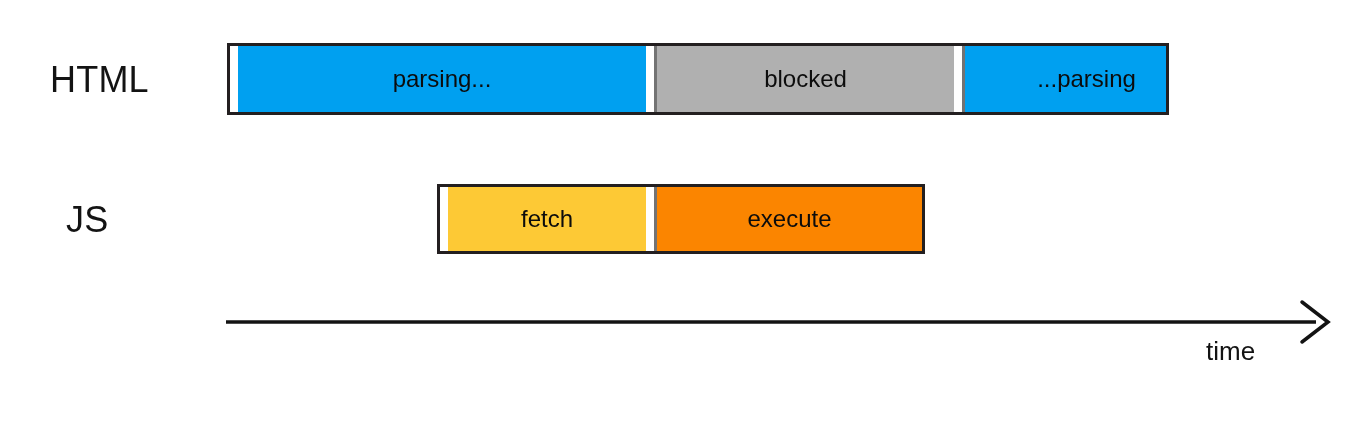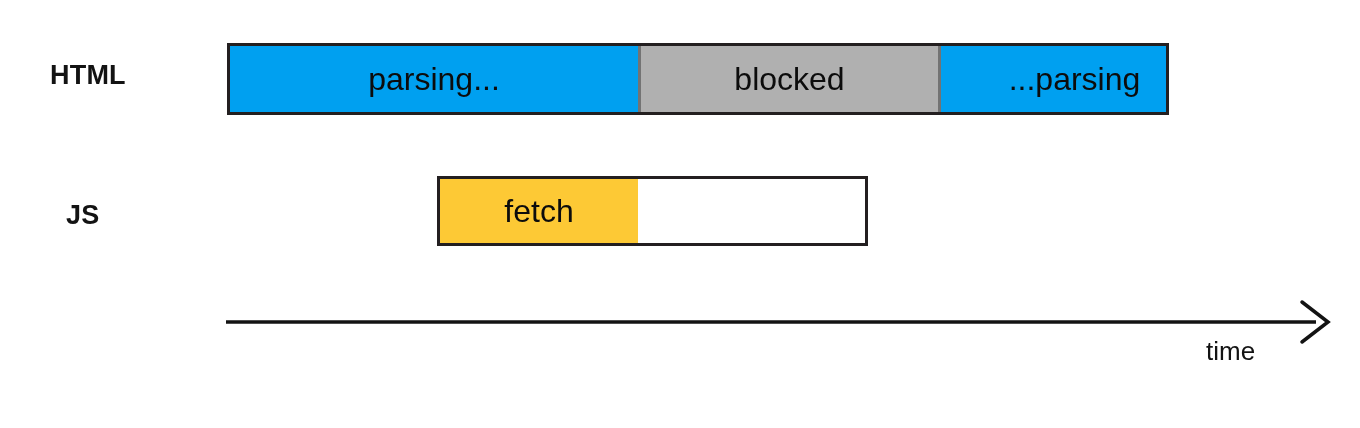--- a/index.html
+++ b/index.html
@@ -17,22 +17,22 @@
   #stage {
     position: relative;
     width: 1360px;
     height: 428px;
     background: #ffffff;
   }
 
   
   .row-label {
     position: absolute;
-    font-size: 27px;
-    font-weight: 700;
+    font-size: 36px;
+    font-weight: 400;
     letter-spacing: 0.2px;
     color: #131313;
     white-space: nowrap;
     line-height: 1;
   }
   #label-html { left: 50px; top: 62px; }
   #label-js   { left: 66px; top: 202px; }
 
   
   .track {
@@ -43,36 +43,37 @@
     border: 3px solid #231f20;
   }
   #track-html {
     left: 227px;
     top: 43px;
     width: 942px;
     height: 72px;
   }
   #track-js {
     left: 437px;
-    top: 176px;
-    width: 431px;
+    top: 184px;
+    width: 488px;
     height: 70px;
   }
 
   .seg {
     position: relative;
     display: flex;
     align-items: center;
     justify-content: center;
     box-sizing: border-box;
-    font-size: 32px;
+    font-size: 24px;
     line-height: 1;
     color: #0c0c0c;
     white-space: nowrap;
     overflow: hidden;
+    margin-left: 8px;
   }
   .seg + .seg {
     border-left: 3px solid #737373;
   }
 
   
   .seg-parsing  { flex: 0 0 408px; }
   .seg-blocked  { flex: 0 0 300px; }
   .seg-parsing2 { flex: 1 1 auto; padding-left: 42px; }
   .seg-fetch    { flex: 0 0 198px; }
@@ -115,20 +116,23 @@
       <span>...parsing</span>
     </div>
   </div>
 
   <div class="row-label" id="label-js">JS</div>
 
   <div class="track" id="track-js">
     <div class="seg seg-fetch" style="background:#fdc935;">
       <span>fetch</span>
     </div>
+    <div class="seg seg-execute" style="background:#fb8500;">
+      <span>execute</span>
+    </div>
   </div>
 
   <svg id="time-axis" viewBox="0 0 1120 56">
     <line x1="6" y1="26" x2="1096" y2="26" stroke="#131313" stroke-width="3.5" stroke-linecap="butt"></line>
     <polyline points="1082,6 1108,26 1082,46" fill="none" stroke="#131313" stroke-width="3.5" stroke-linecap="round" stroke-linejoin="miter"></polyline>
   </svg>
 
   <div id="time-label">time</div>
 
 </div>

